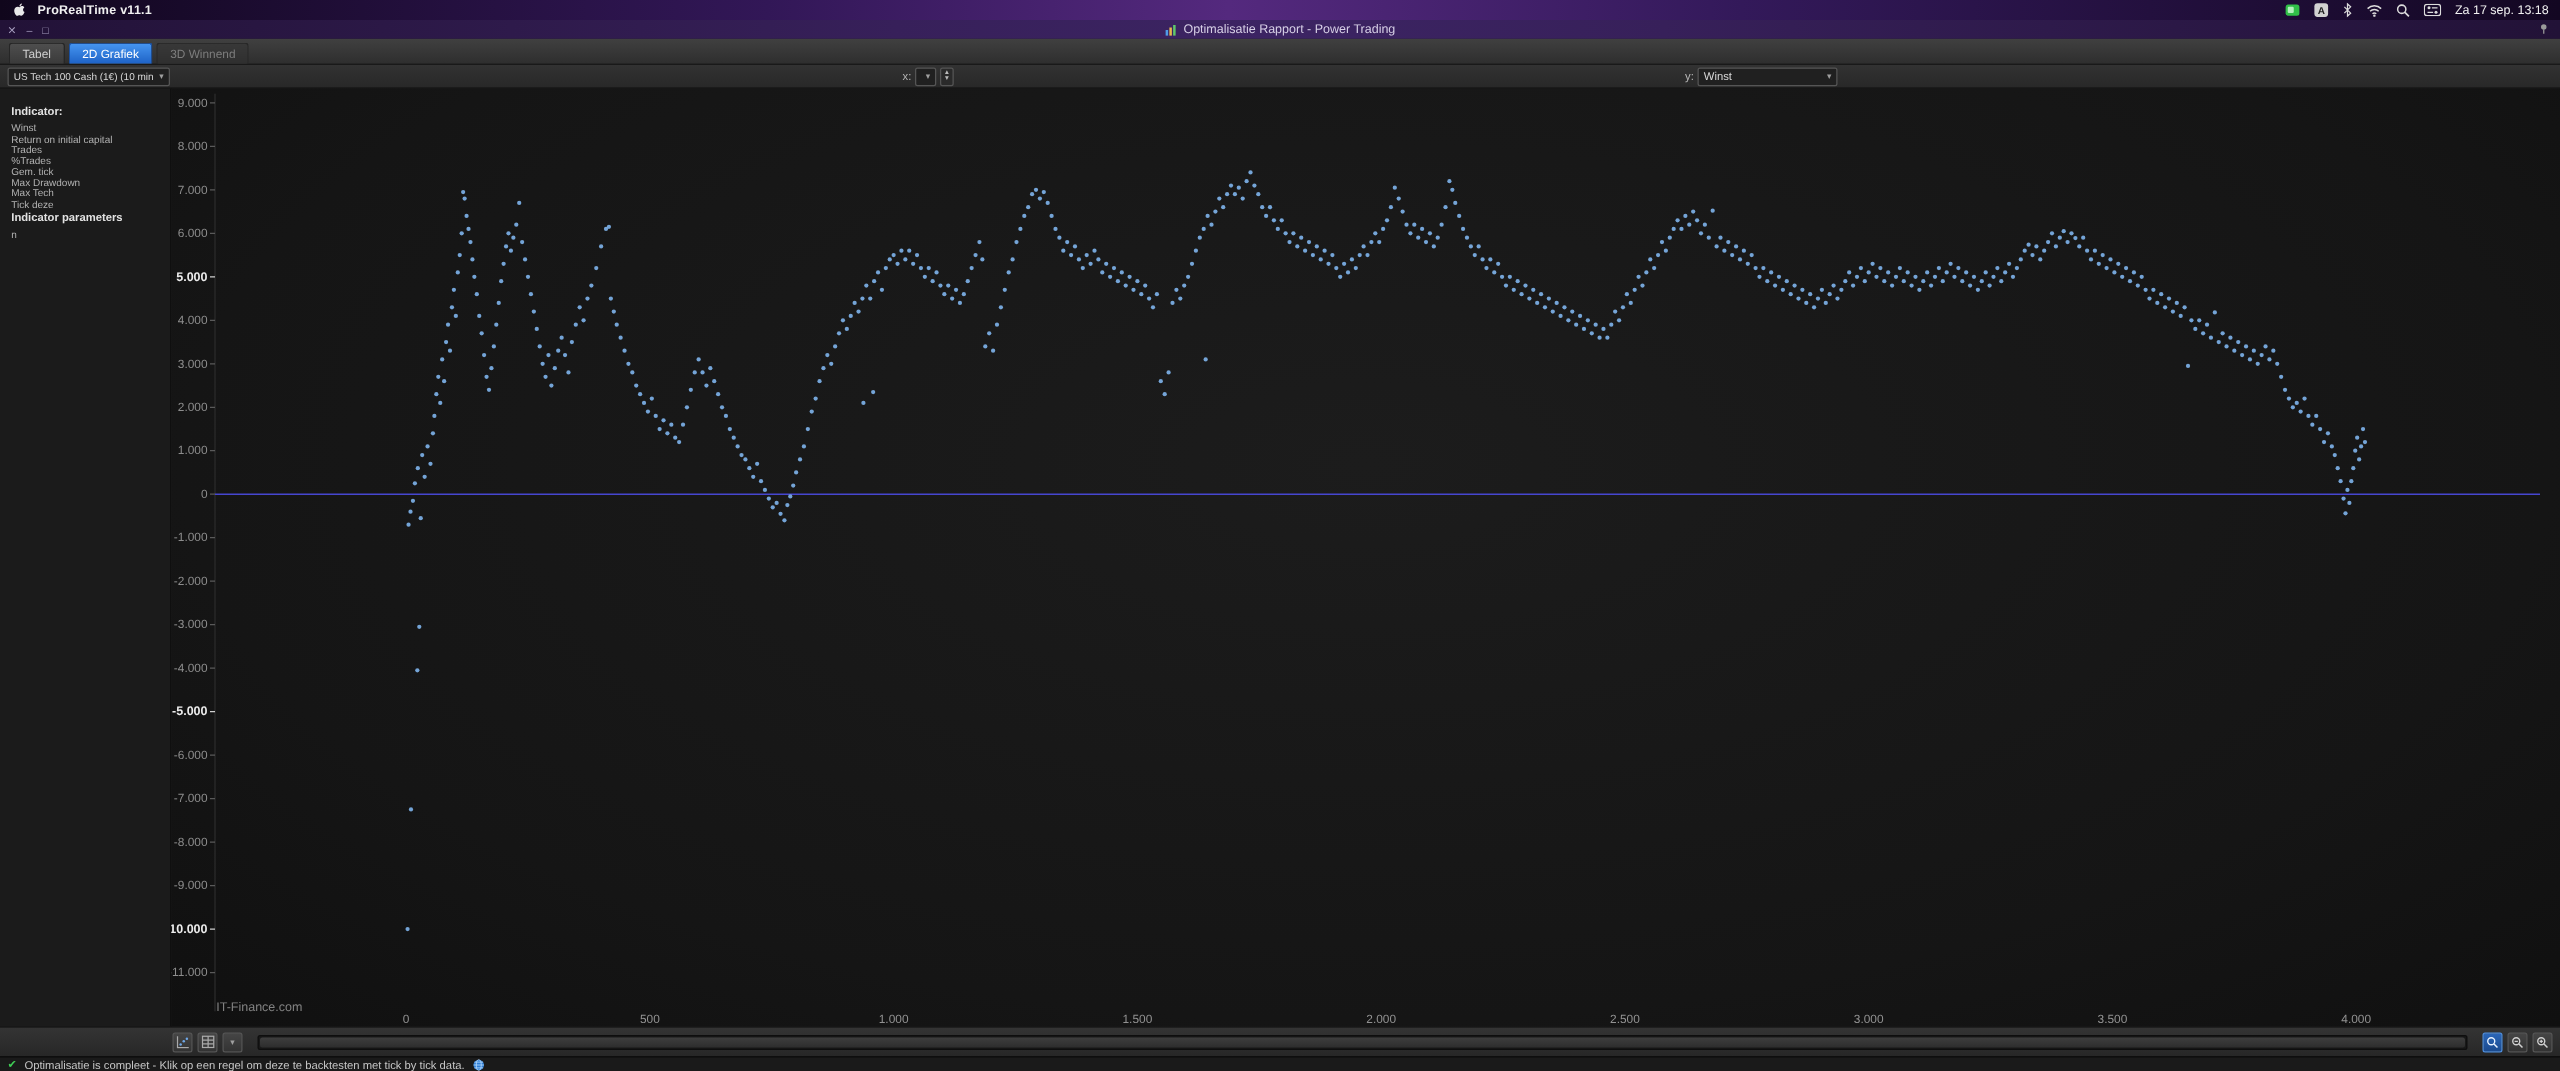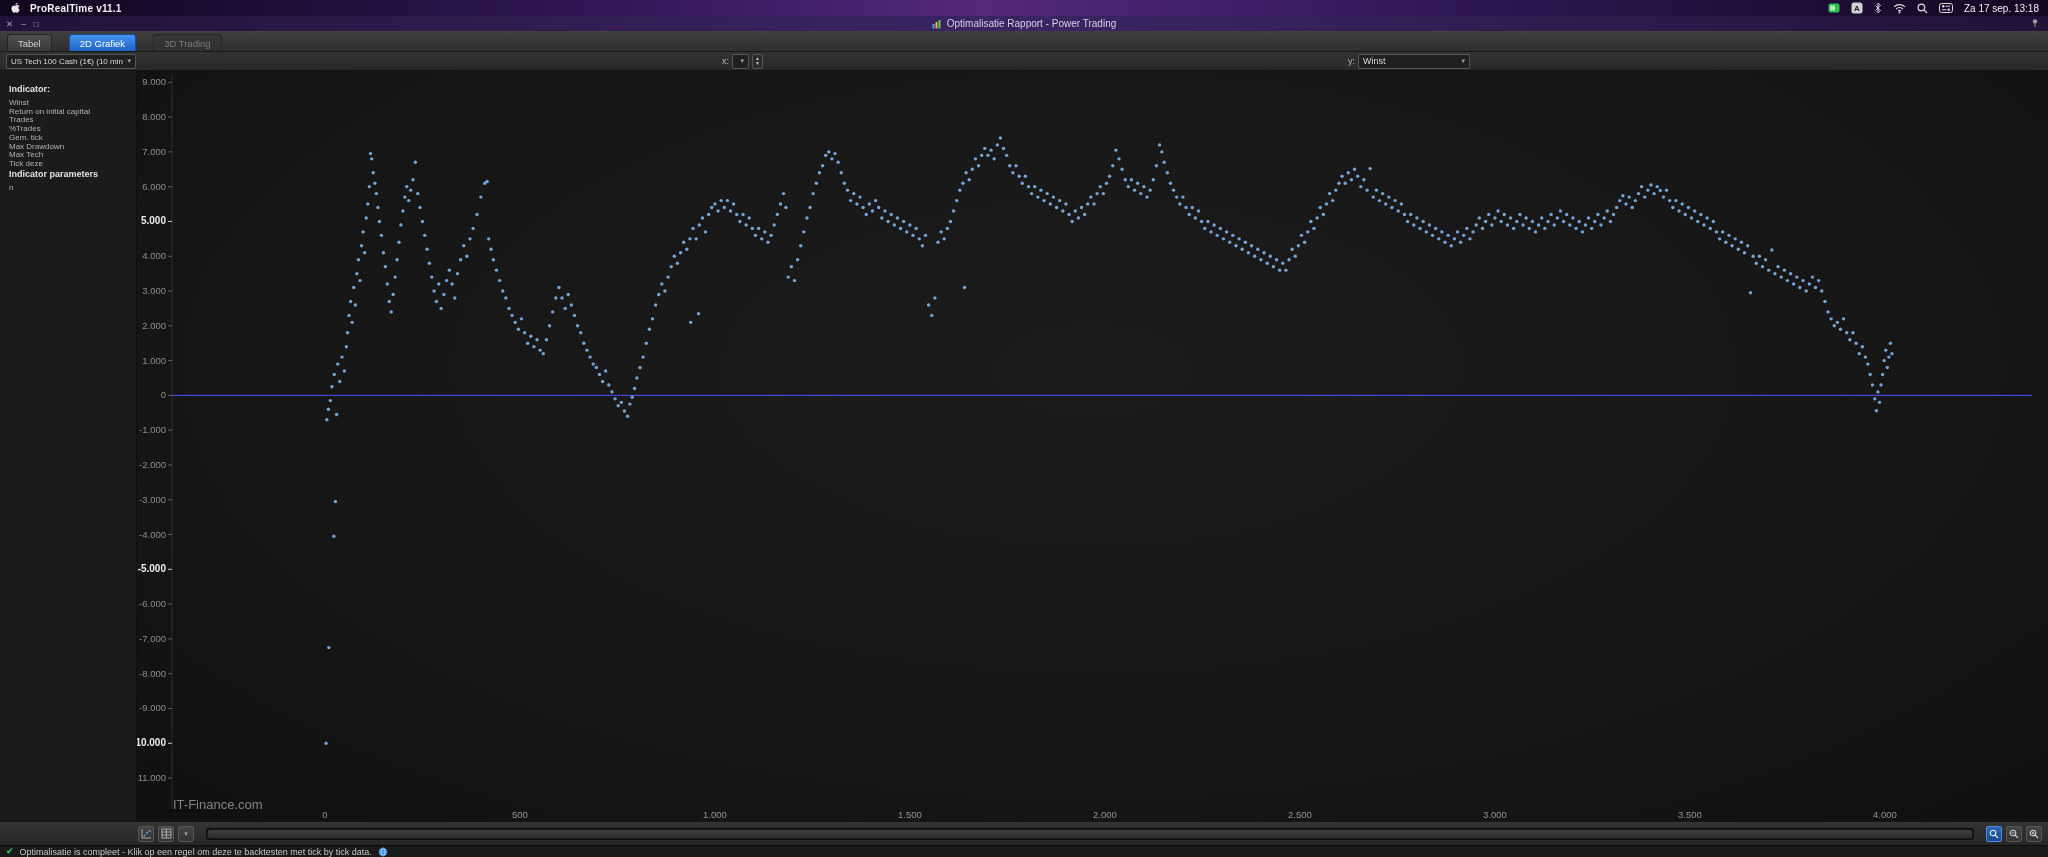--- a/index.html
+++ b/index.html
@@ -22,21 +22,21 @@
   .titlebar{height:15px;flex:0 0 15px;position:relative;display:flex;align-items:center;
     background:linear-gradient(90deg,#221237,#37205a 35%,#3c2463 50%,#37205a 65%,#221237);
     color:#d6cfe6;font-size:10px}
   .win-controls{position:absolute;left:6px;top:0;bottom:0;display:flex;align-items:center;gap:8px;
     color:#a89fc0;font-size:8.5px}
   .win-controls span{cursor:default}
   .title-center{margin:16px auto;display:flex;align-items:center;gap:5px}
   .pin{position:absolute;right:8px;top:2px}
 
   .tabbar{height:21px;flex:0 0 21px;background:linear-gradient(180deg,#404040,#2e2e2e);
-    display:flex;align-items:flex-end;padding-left:7px;gap:17px;border-bottom:1px solid #191919}
+    display:flex;align-items:flex-end;padding-left:7px;gap:3px;border-bottom:1px solid #191919}
   .tab{height:17px;padding:0 10px;font-size:9.5px;color:#cfcfcf;
     background:linear-gradient(180deg,#4e4e4e,#3a3a3a);
     border:1px solid #262626;border-bottom:none;border-radius:3px 3px 0 0;
     display:flex;align-items:center;white-space:nowrap}
   .tab.active{background:linear-gradient(180deg,#4595f0,#1e62c6);color:#fff;border-color:#1a4f9e}
   .tab.disabled{color:#7d7d7d;background:linear-gradient(180deg,#383838,#2f2f2f)}
 
   .toolbar{height:19px;flex:0 0 19px;background:linear-gradient(180deg,#323232,#282828);
     border-bottom:1px solid #141414;position:relative;display:flex;align-items:center;
     color:#b8b8b8;font-size:9px}
@@ -56,21 +56,21 @@
   .content{flex:1 1 auto;display:flex;min-height:0;position:relative}
   .sidebar{width:137px;flex:0 0 137px;background:#1b1b1b;border-right:1px solid #0f0f0f;
     padding:13px 4px 0 9px;color:#c0c0c0}
   .sb-heading{font-size:9px;font-weight:bold;color:#e2e2e2;margin-bottom:5px;white-space:nowrap}
   .sb-heading.params{}
   .sb-item{font-size:8px;line-height:8.7px;color:#b2b2b2;white-space:nowrap}
 
   .chart{flex:1 1 auto;position:relative;
     background:radial-gradient(ellipse at 50% 40%,#1c1c1c 0%,#151515 70%,#101010 100%)}
   #plot{position:absolute;inset:0;width:100%;height:100%}
-  .watermark{position:absolute;left:36px;bottom:9px;font-size:13px;color:#828282}
+  .watermark{position:absolute;left:36px;bottom:9px;font-size:10px;color:#828282}
 
   .bottombar{height:24px;flex:0 0 24px;background:linear-gradient(180deg,#343434,#272727);
     border-top:1px solid #161616;display:flex;align-items:center;padding:0 6px;gap:4px}
   .bb-gap{width:128px;flex:0 0 128px}
   .mini-btn{width:16px;height:16px;background:linear-gradient(180deg,#454545,#333);
     border:1px solid #565656;border-radius:2px;display:flex;align-items:center;justify-content:center;
     color:#ccc;font-size:7px;flex:0 0 auto}
   .mini-btn.active{background:linear-gradient(180deg,#2a66b8,#1b4a8e);border-color:#4d8fe0}
   .scroll-track{flex:1 1 auto;height:12px;background:#191919;border:1px solid #0e0e0e;
     border-radius:2px;margin:0 8px;position:relative;overflow:hidden}
@@ -161,21 +161,21 @@
       <svg width="10" height="10" viewBox="0 0 10 10">
           <circle cx="5" cy="3.5" r="2.2" fill="#9a9a9a"></circle>
           <rect x="4.5" y="5.5" width="1" height="3.5" fill="#9a9a9a"></rect>
         </svg>
     </span>
   </div>
 
   <div class="tabbar">
     <div class="tab">Tabel</div>
     <div class="tab active">2D Grafiek</div>
-    <div class="tab disabled">3D Trading</div>
+    <div class="tab disabled">3D Winnend</div>
   </div>
 
   <div class="toolbar">
     <div class="select instrument">
       <span class="val">US Tech 100 Cash (1€) (10 minuten)</span>
       <span class="arrow">▾</span>
     </div>
     <div class="x-group">
       <span>x:</span>
       <div class="select xsel">

